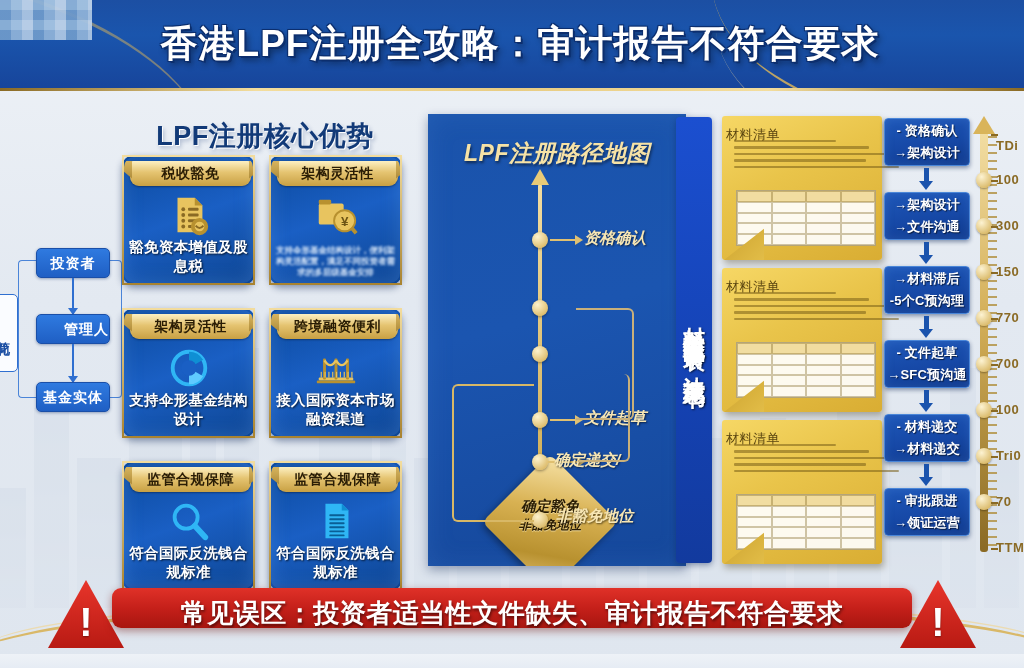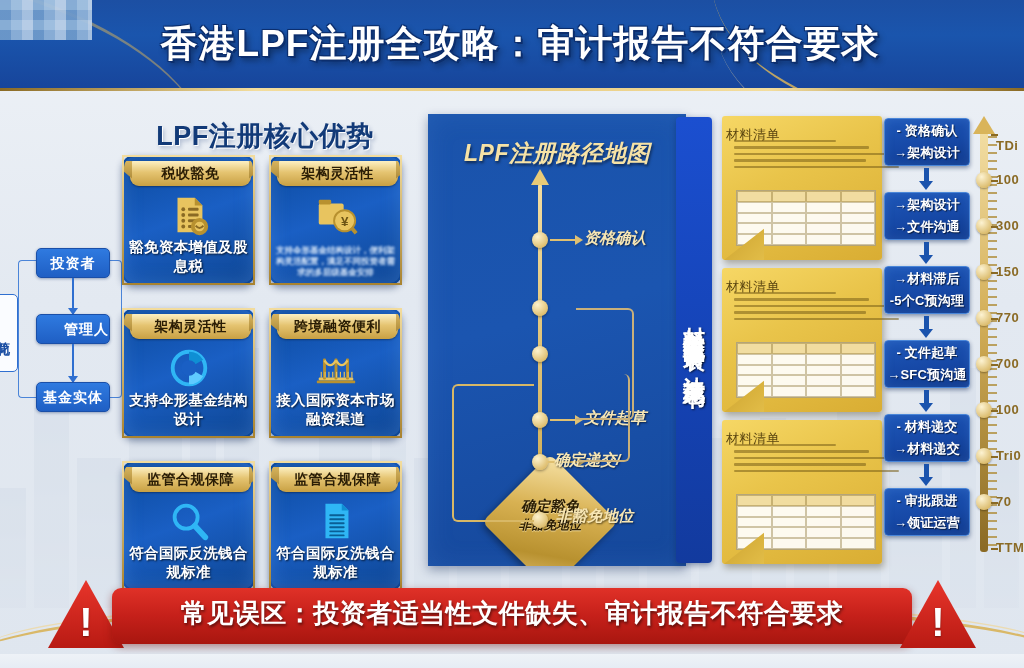--- a/index.html
+++ b/index.html
@@ -320,21 +320,21 @@
     position:absolute; left:-40px; bottom:4px; width:1120px; height:66px;
     border-top:5px solid #d9b45a; border-radius:50% 50% 0 0 / 100% 100% 0 0;
     opacity:.9;
   }
   .warn-sweep2 {
     position:absolute; left:-20px; bottom:16px; width:1080px; height:56px;
     border-top:3px solid #f0d79a; border-radius:50% 50% 0 0 / 100% 100% 0 0;
     opacity:.7;
   }
   .warn-bar {
-    position:absolute; left:112px; top:12px; width:800px; height:56px;
+    position:absolute; left:112px; top:12px; width:800px; height:40px;
     background:linear-gradient(180deg,#e03128 0%,#c5201a 50%,#a8160f 100%);
     border-radius:9px;
     box-shadow:0 3px 8px rgba(110,10,5,.45);
     color:#fff; font-size:26px; font-weight:bold; line-height:50px;
     text-align:center; letter-spacing:.5px;
     text-shadow:1px 2px 3px rgba(0,0,0,.55);
     white-space:nowrap; overflow:hidden;
   }
   .warn-tri {
     position:absolute; top:4px; width:76px; height:68px;

